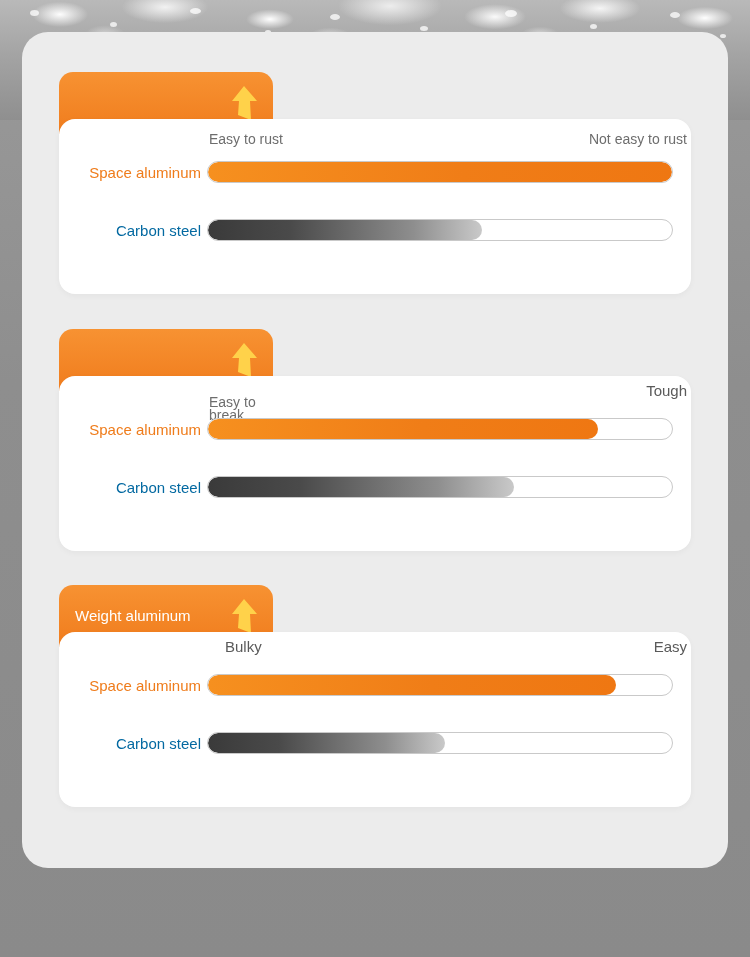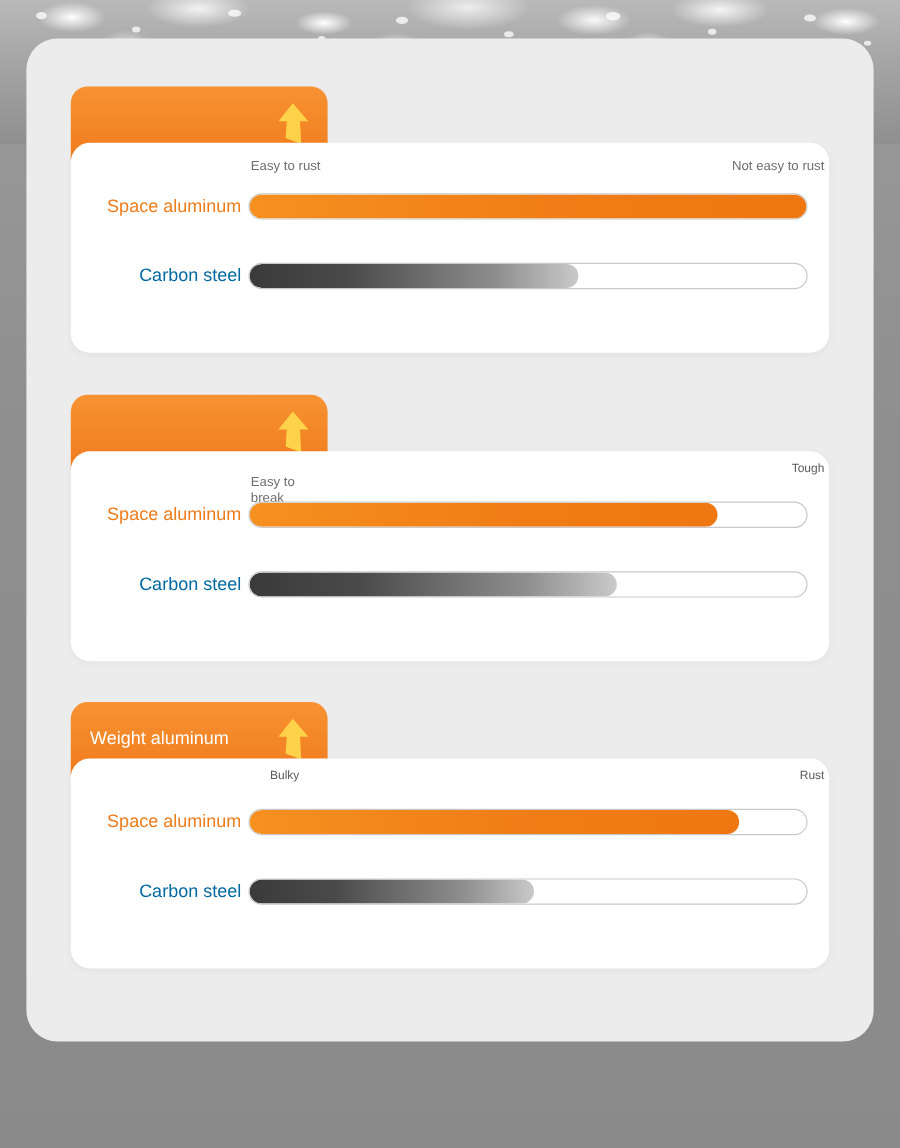--- a/index.html
+++ b/index.html
@@ -114,21 +114,21 @@
     font-size: 15px;
     line-height: 19px;
     top: 50%;
     transform: translateY(-50%);
   }
   .mat-alu { color: #ef7c1b; text-align: right; }
   .mat-steel { color: #0369a1; }
 
   .endcap {
     position: absolute;
-    font-size: 11px;
+    font-size: 14px;
     color: #6d6d6d;
     line-height: 13px;
   }
   .endcap-left { left: 150px; }
   .endcap-right { right: 4px; text-align: right; }
 
   .bar-track {
     position: absolute;
     left: 148px;
     width: 466px;
@@ -147,21 +147,21 @@
   }
   .fill-orange {
     background: linear-gradient(90deg, #f6901f 0%, #f07d17 55%, #ef7712 100%);
   }
   .fill-steel {
     background: linear-gradient(90deg, #3a3a3a 0%, #4a4a4a 30%, #8e8e8e 75%, #c9c9c9 100%);
   }
 
   
   .endcap-2line { width: 60px; }
-  .endcap-big { font-size: 10px; color: #5a5a5a; }
+  .endcap-big { font-size: 15px; color: #5a5a5a; }
 </style>
 </head>
 <body>
 
 <div class="bg">
   <div class="bg-top">
     <div class="bg-speck" style="left:30px;top:10px;width:9px;height:6px;"></div>
     <div class="bg-speck" style="left:110px;top:22px;width:7px;height:5px;"></div>
     <div class="bg-speck" style="left:190px;top:8px;width:11px;height:6px;"></div>
     <div class="bg-speck" style="left:265px;top:30px;width:6px;height:4px;"></div>
@@ -230,21 +230,21 @@
     <div class="tab">
       <span class="tab-label" style="max-width:140px;">Weight aluminum</span>
       <svg class="tab-arrow" viewBox="0 0 30 38">
         <path d="M15 2 L28 17 L21 17 L22 36 L9 31 L10 17 L3 17 Z" fill="#ffd24a"></path>
       </svg>
     </div>
 
     <div class="card">
       <div class="row row-a">
         <span class="endcap endcap-left endcap-big" style="top:-22px;margin-left:16px;">Bulky</span>
-        <span class="endcap endcap-right endcap-big" style="top:-22px;">Rust</span>
+        <span class="endcap endcap-right endcap-big" style="top:-22px;">Easy</span>
         <span class="mat-label mat-alu">Space aluminum</span>
         <div class="bar-track">
           <div class="bar-fill fill-orange" style="width:88%"></div>
         </div>
       </div>
       <div class="row row-b">
         <span class="mat-label mat-steel">Carbon steel</span>
         <div class="bar-track">
           <div class="bar-fill fill-steel" style="width:51%"></div>
         </div>

